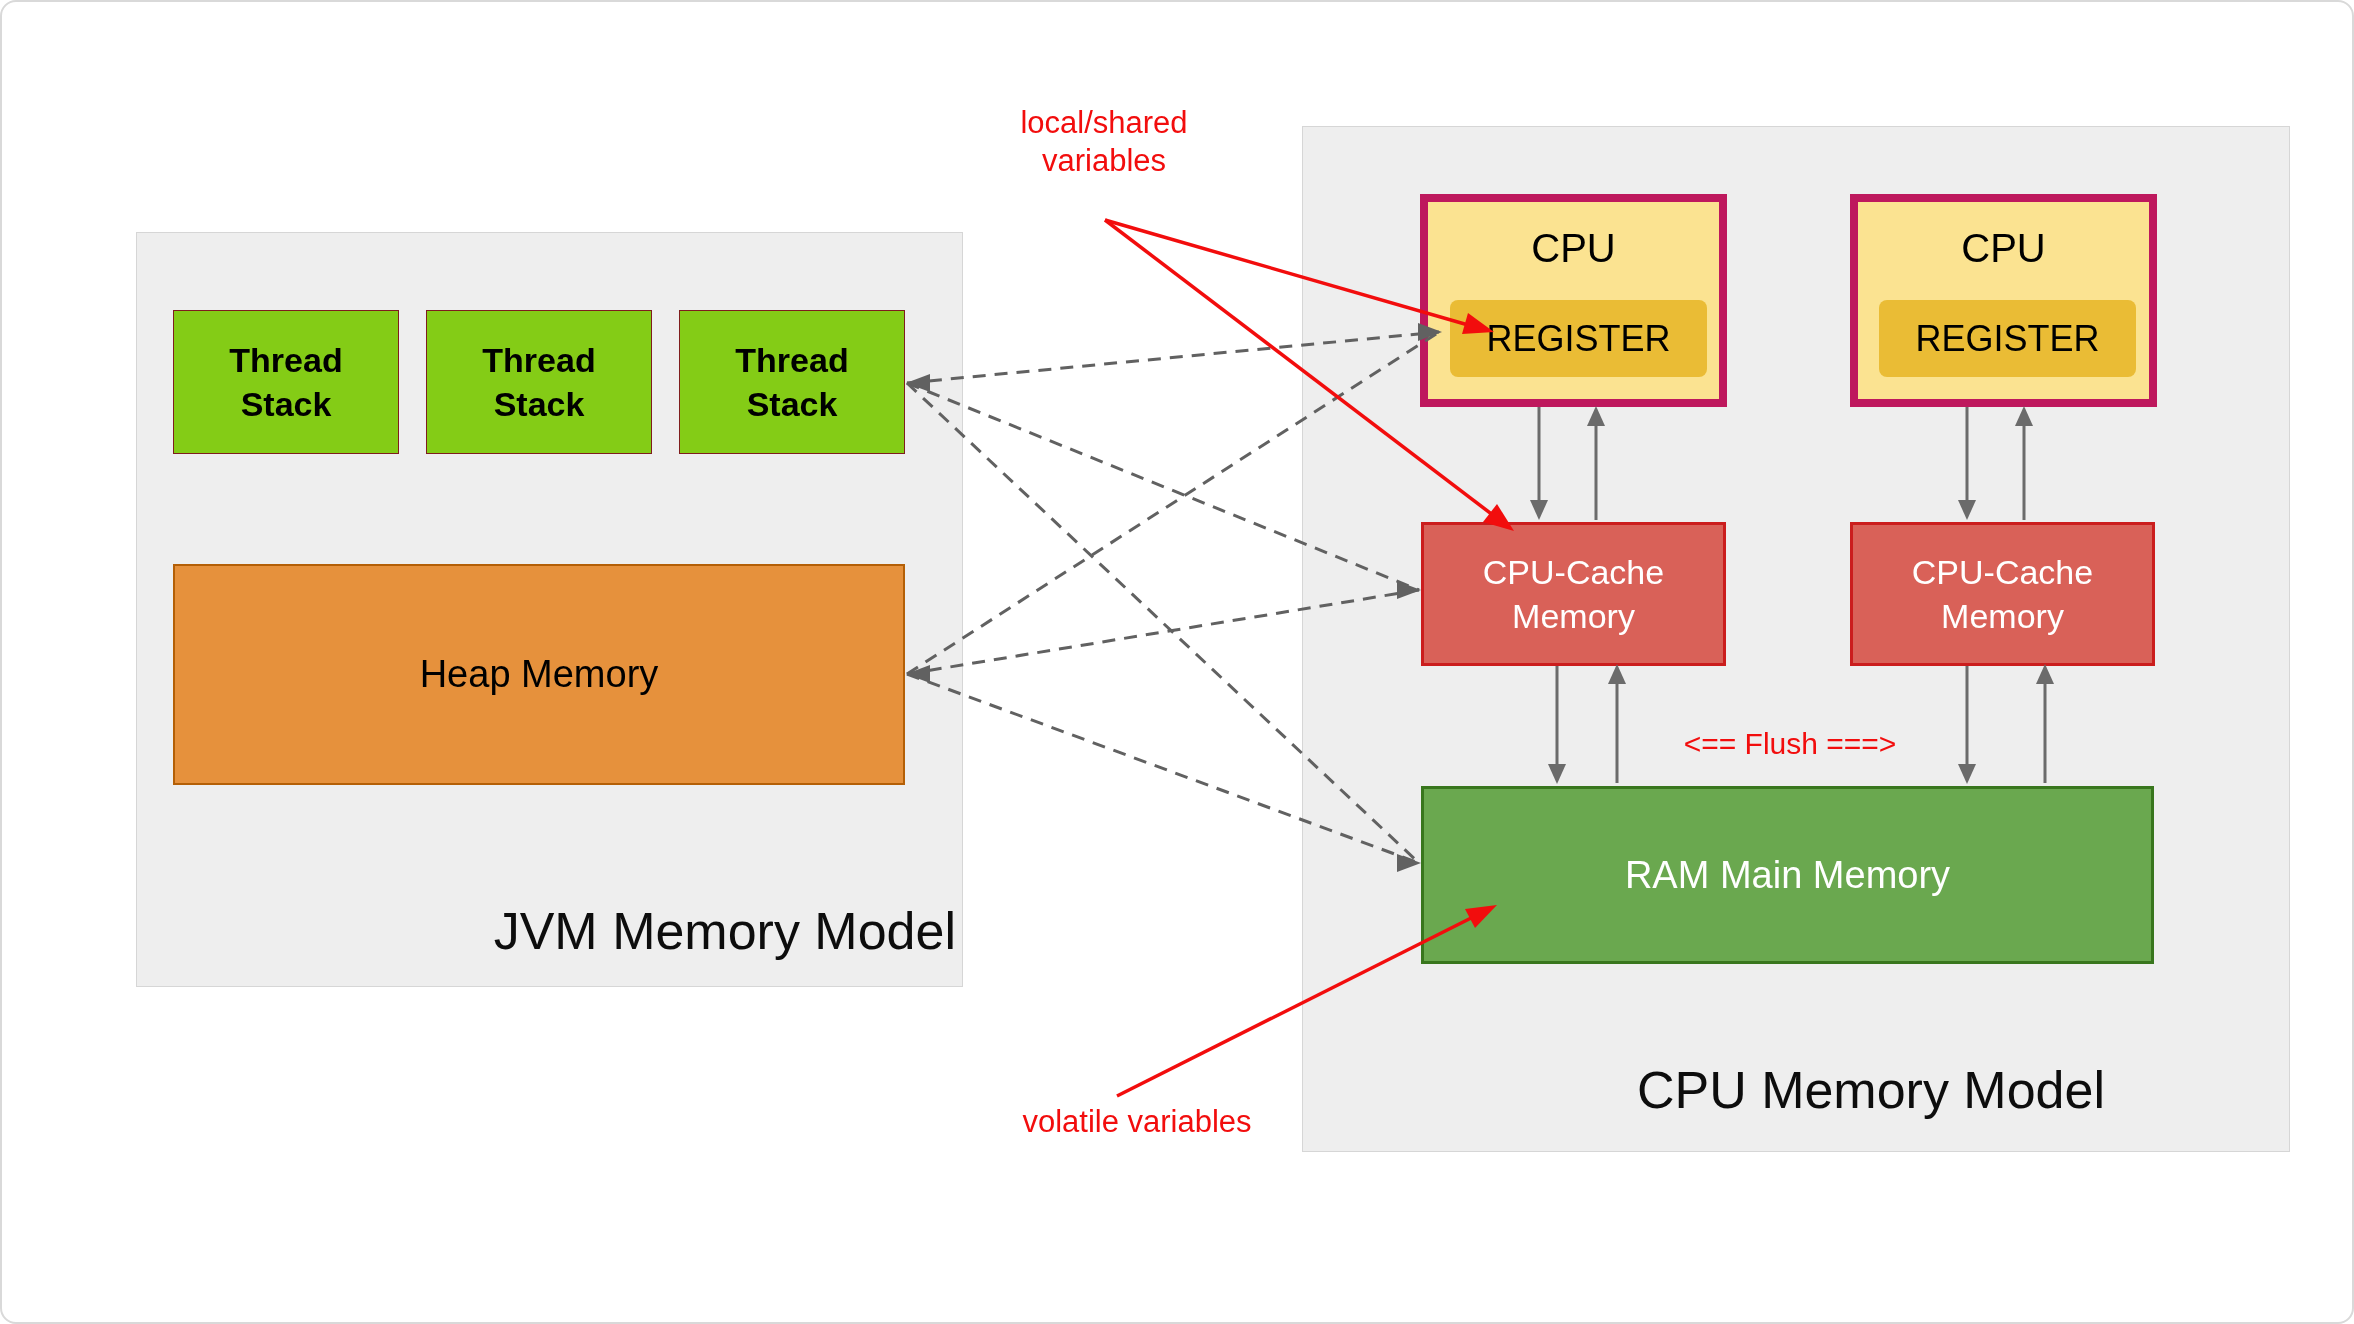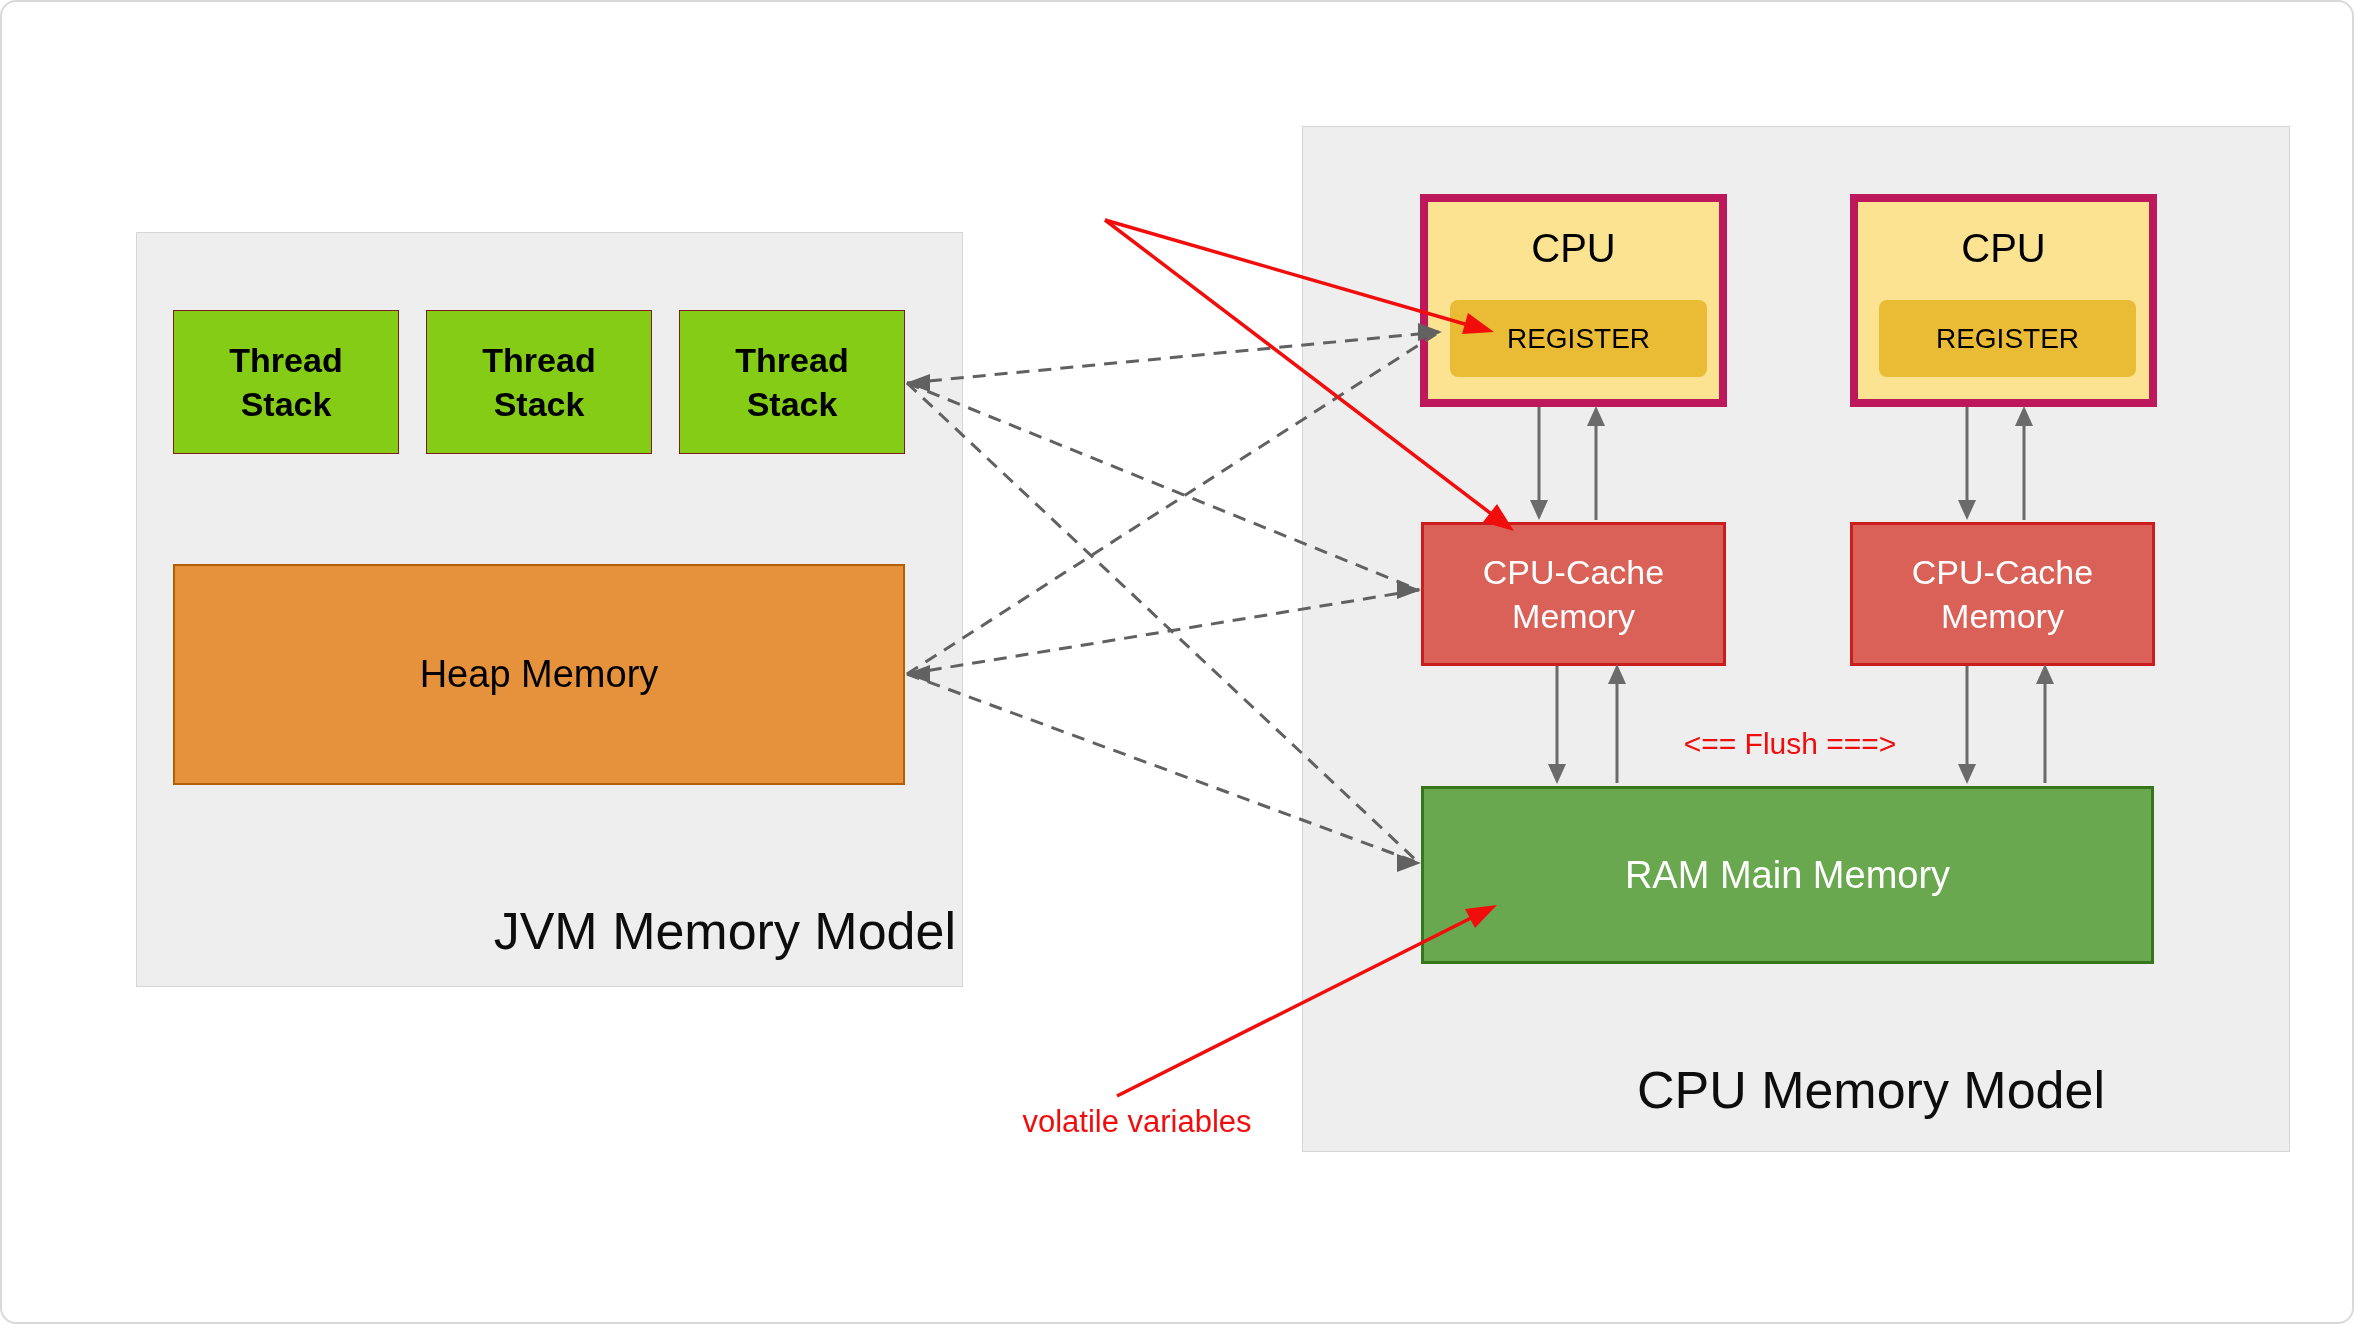--- a/index.html
+++ b/index.html
@@ -26,21 +26,21 @@
   .cpu{
     background:#fbe391;border:8px solid #be185d;
   }
   .cpu-title{
     position:absolute;left:0;right:0;top:24px;text-align:center;
     color:#000;font-size:40px;
   }
   .register{
     position:absolute;background:#eabc35;border-radius:8px;
     display:flex;align-items:center;justify-content:center;
-    color:#000;font-size:28px;
+    color:#000;font-size:36px;
   }
   .cache{
     background:#d96158;border:3px solid #cb1d1d;
     color:#ffffff;font-size:34px;line-height:44px;align-items:center;
   }
   .cache .inner{width:220px;}
   .ram{
     background:#6aa84f;border:3px solid #38761d;
     color:#ffffff;font-size:38px;
   }
@@ -99,20 +99,21 @@
   <div class="box cache" style="left:1848px;top:520px;width:305px;height:144px;">
     <div class="inner">CPU-Cache Memory</div>
   </div>
 
   <div class="flush" style="left:1638px;top:725px;width:300px;">&lt;== Flush ===&gt;</div>
 
   <div class="box ram" style="left:1419px;top:784px;width:733px;height:178px;">
     <div>RAM Main Memory</div>
   </div>
 
+  <div class="red-note" style="left:1002px;top:102px;width:200px;">local/shared variables</div>
   <div class="red-note" style="left:1005px;top:1101px;width:260px;white-space:nowrap;">volatile variables</div>
 
   <svg id="arrows" width="2354" height="1324" viewBox="0 0 2354 1324">
 
     <g stroke="#616161" stroke-width="3" stroke-dasharray="13 9" fill="none">
       <line x1="905" y1="381" x2="1437" y2="330"></line>
       <line x1="905" y1="381" x2="1417" y2="588"></line>
       <line x1="905" y1="381" x2="1417" y2="861"></line>
       <line x1="905" y1="672" x2="1437" y2="330"></line>
       <line x1="905" y1="672" x2="1417" y2="588"></line>

